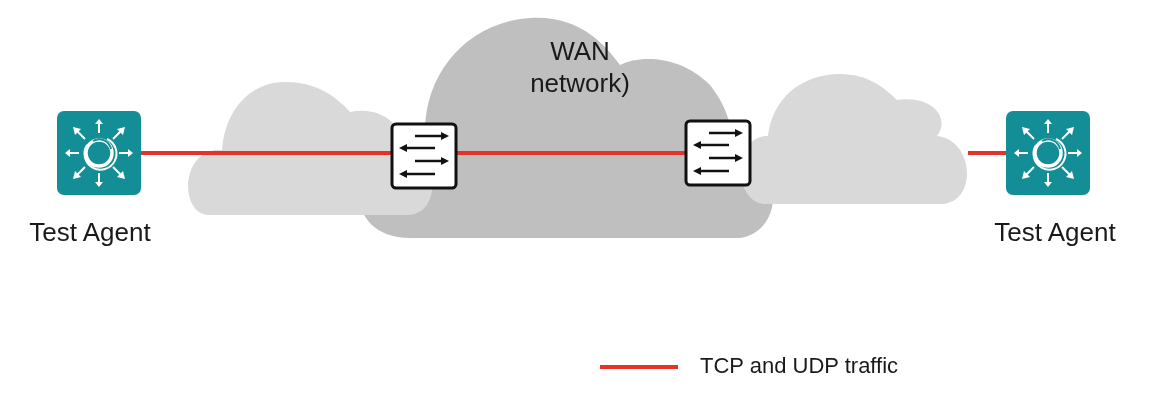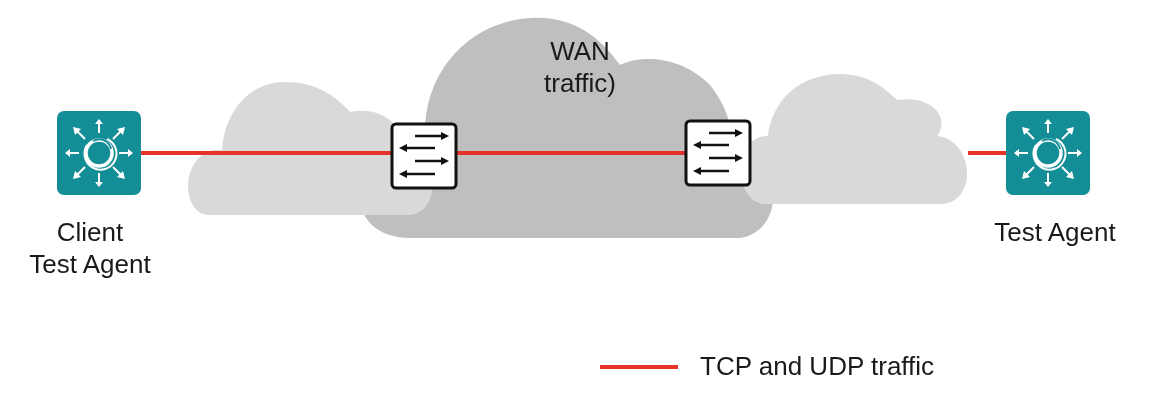--- a/index.html
+++ b/index.html
@@ -2,21 +2,21 @@
 <html><head>
 <meta charset="utf-8">
 <style>
   html, body { margin:0; padding:0; background:#ffffff; }
   body { width:1149px; height:401px; position:relative; overflow:hidden; font-family:"Liberation Sans", sans-serif; }
   svg.diagram { position:absolute; left:0; top:0; }
   .lbl { position:absolute; text-align:center; color:#1a1a1a; font-size:26px; line-height:32px; font-family:"Liberation Sans", sans-serif; white-space:nowrap; }
   #client-label { left:20px; top:216px; width:140px; }
   #server-label { left:985px; top:216px; width:140px; }
   #wan-label { left:470px; top:35px; width:220px; }
-  #legend-label { left:700px; top:350px; font-size:26px; }
+  #legend-label { left:700px; top:350px; font-size:22px; }
 </style>
 </head>
 <body>
 
 <svg class="diagram" width="1149" height="401" viewBox="0 0 1149 401">
   <defs>
     <g id="agent-glyph">
       <rect x="0" y="0" width="84" height="84" rx="7" ry="7" fill="#138d96"></rect>
 
       <circle cx="42" cy="42" r="13" fill="none" stroke="#ffffff" stroke-width="3.5"></circle>
@@ -103,25 +103,24 @@
   <use href="#router-glyph" x="685" y="120"></use>
 
   <use href="#agent-glyph" x="57" y="111"></use>
   <use href="#agent-glyph" x="1006" y="111"></use>
 
   <line x1="600" y1="367" x2="678" y2="367" stroke="#e5332a" stroke-width="4"></line>
 </svg>
 
 <div id="wan-label" class="lbl">
   <div>WAN</div>
-  <div>traffic)</div>
+  <div>network)</div>
 </div>
 
 <div id="client-label" class="lbl">
-  <div>Client</div>
   <div>Test Agent</div>
 </div>
 
 <div id="server-label" class="lbl">
   <div>Test Agent</div>
 </div>
 
 <div id="legend-label" class="lbl">TCP and UDP traffic</div>
 
 </body></html>

